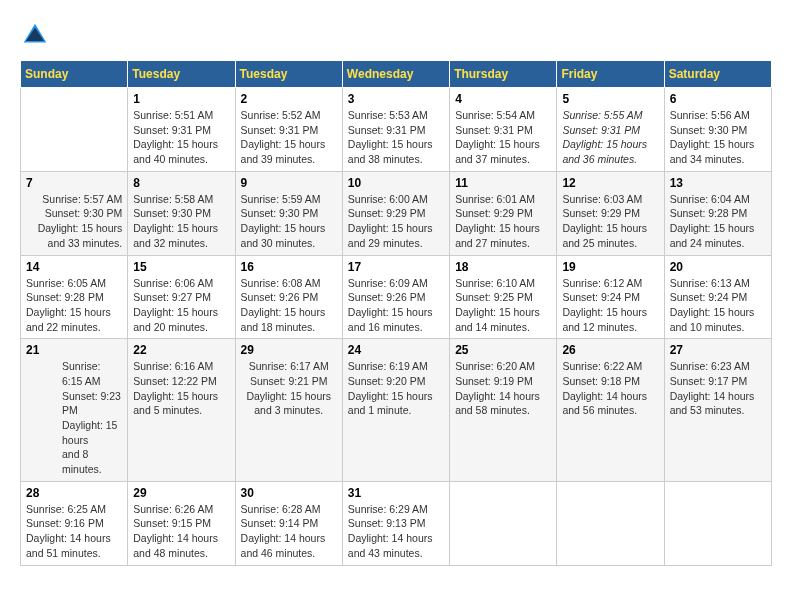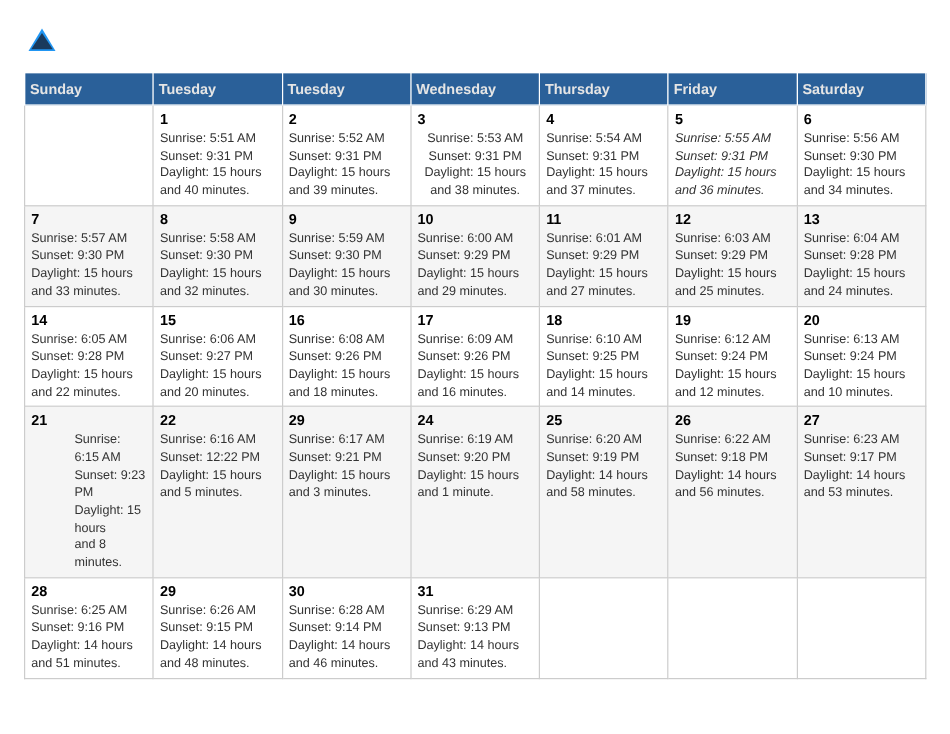--- a/index.html
+++ b/index.html
@@ -46,21 +46,21 @@
       font-size: 14px;
       color: #444;
     }
     .calendar {
       width: 100%;
       border-collapse: collapse;
       font-size: 11px;
     }
     .calendar th {
       background: #2a6099;
-      color: #e5e5e5;
+      color: #fde047;
       padding: 6px 4px;
       text-align: left;
       font-size: 12px;
       font-weight: bold;
       border: 1px solid #fff;
     }
     .calendar td {
       border: 1px solid #ccc;
       vertical-align: top;
       padding: 4px 5px;
@@ -130,21 +130,21 @@
         </td>
         <td>
           <span class="day-number">2</span>
           <div class="day-info" style="white-space: pre-line;">Sunrise: 5:52 AM
 Sunset: 9:31 PM
 Daylight: 15 hours
 and 39 minutes.</div>
         </td>
         <td>
           <span class="day-number">3</span>
-          <div class="day-info" style="white-space: pre-line; text-align: center;">Sunrise: 5:53 AM
+          <div class="day-info" style="white-space: pre-line;">Sunrise: 5:53 AM
 Sunset: 9:31 PM
 Daylight: 15 hours
 and 38 minutes.</div>
         </td>
         <td>
           <span class="day-number">4</span>
           <div class="day-info" style="white-space: pre-line;">Sunrise: 5:54 AM
 Sunset: 9:31 PM
 Daylight: 15 hours
 and 37 minutes.</div>
@@ -160,21 +160,21 @@
           <span class="day-number">6</span>
           <div class="day-info" style="white-space: pre-line;">Sunrise: 5:56 AM
 Sunset: 9:30 PM
 Daylight: 15 hours
 and 34 minutes.</div>
         </td>
       </tr>
       <tr>
         <td>
           <span class="day-number">7</span>
-          <div class="day-info" style="white-space: pre-line;">Sunrise: 5:57 AM
+          <div class="day-info" style="white-space: pre-line; text-align: right;">Sunrise: 5:57 AM
 Sunset: 9:30 PM
 Daylight: 15 hours
 and 33 minutes.</div>
         </td>
         <td>
           <span class="day-number">8</span>
           <div class="day-info" style="white-space: pre-line;">Sunrise: 5:58 AM
 Sunset: 9:30 PM
 Daylight: 15 hours
 and 32 minutes.</div>
@@ -276,21 +276,21 @@
         </td>
         <td>
           <span class="day-number">22</span>
           <div class="day-info" style="white-space: pre-line;">Sunrise: 6:16 AM
 Sunset: 12:22 PM
 Daylight: 15 hours
 and 5 minutes.</div>
         </td>
         <td>
           <span class="day-number">29</span>
-          <div class="day-info" style="white-space: pre-line;">Sunrise: 6:17 AM
+          <div class="day-info" style="white-space: pre-line; text-align: center;">Sunrise: 6:17 AM
 Sunset: 9:21 PM
 Daylight: 15 hours
 and 3 minutes.</div>
         </td>
         <td>
           <span class="day-number">24</span>
           <div class="day-info" style="white-space: pre-line;">Sunrise: 6:19 AM
 Sunset: 9:20 PM
 Daylight: 15 hours
 and 1 minute.</div>

